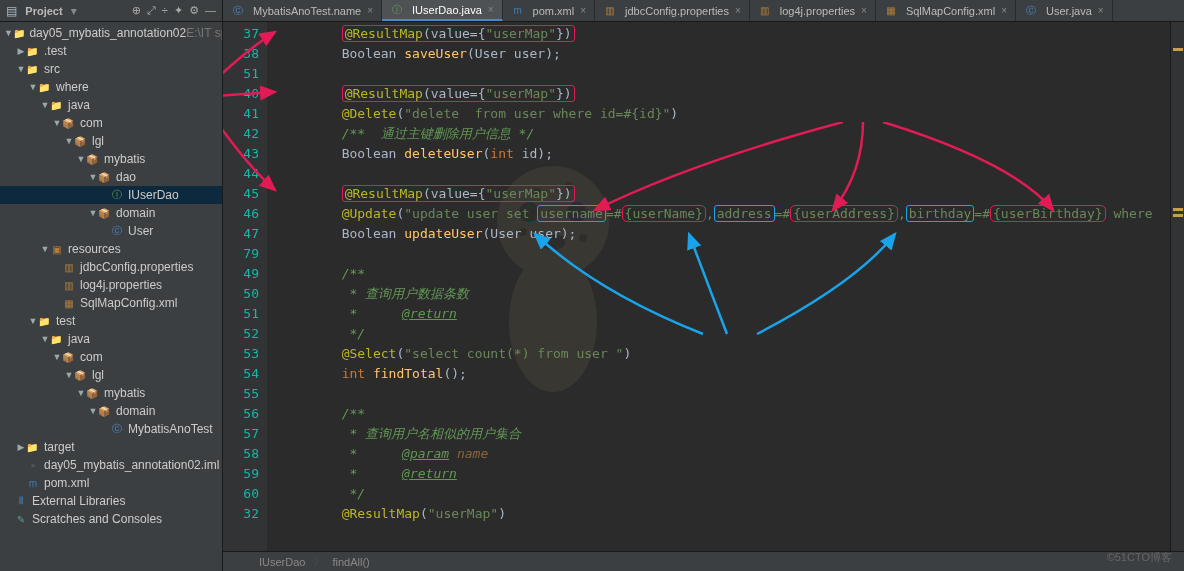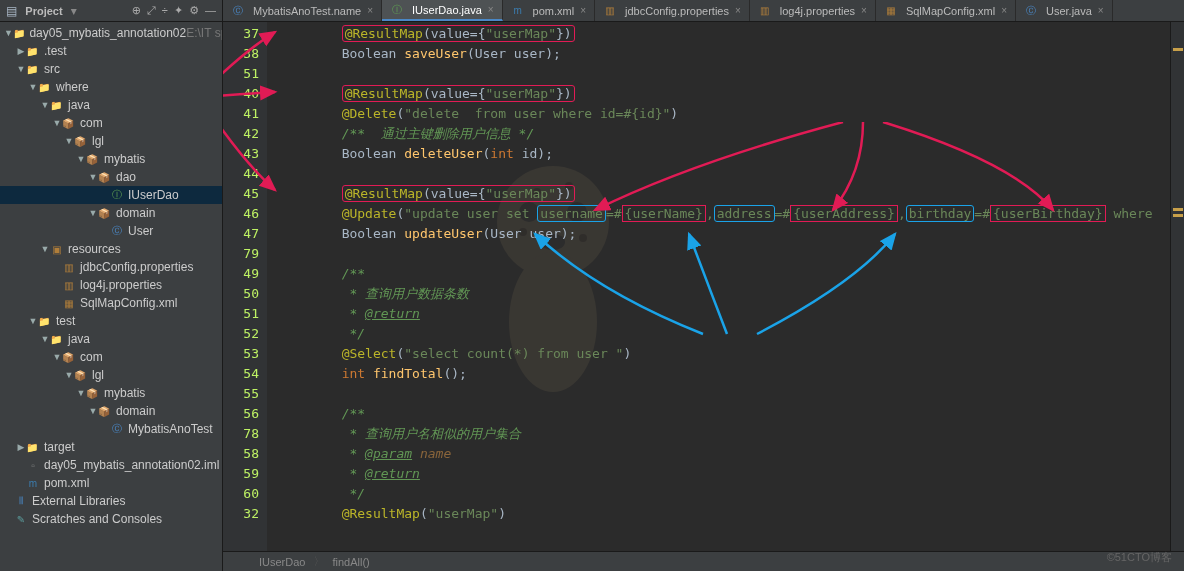--- a/index.html
+++ b/index.html
@@ -17,34 +17,34 @@
 .arrow { width:10px; color:#9aa; font-size:9px; display:inline-block; text-align:center; }
 .ic { width:14px; height:14px; margin-right:4px; display:inline-flex; align-items:center; justify-content:center; font-size:10px; }
 .lbl { color:#ccc; font-size:12px; }
 .lbl.dim { color:#777; }
 .main { flex:1; display:flex; flex-direction:column; position:relative; }
 .tabs { display:flex; height:22px; background:#3c3f41; border-bottom:1px solid #1a1a1a; align-items:center; overflow:hidden; }
 .tab { display:flex; align-items:center; padding:0 8px; height:100%; gap:4px; border-right:1px solid #2a2a2a; color:#bbb; font-size:11px; cursor:pointer; }
 .tab.active { background:#4e5254; color:#fff; border-bottom:2px solid #4a88c7; }
 .tab .close { color:#888; font-size:10px; margin-left:2px; }
 .editor { flex:1; display:flex; background:#2b2b2b; overflow:hidden; position:relative; }
-.gutter { width:44px; background:#313335; text-align:right; padding-right:8px; color:#bef264; font-family:Consolas,monospace; font-size:13px; line-height:20px; padding-top:2px; }
+.gutter { width:44px; background:#313335; text-align:right; padding-right:8px; color:#14b8a6; font-family:Consolas,monospace; font-size:13px; line-height:20px; padding-top:2px; }
 .code { flex:1; font-family:Consolas,monospace; font-size:13px; line-height:20px; padding-left:12px; padding-top:2px; position:relative; white-space:pre; }
 .code .ln { height:20px; position:relative; }
 .ann { color:#bbb529; }
 .str { color:#6a8759; }
 .kw { color:#cc7832; }
 .id { color:#a9b7c6; }
 .cmtg { color:#629755; font-style:italic; }
-.doctag { color:#629755; font-style:italic; text-decoration:underline; }
+.doctag { color:#629755; font-style:italic; text-decoration:underline;margin-left:37px; }
 .param { color:#8a653b; font-style:italic; }
 .mtd { color:#ffc66d; }
 .redbox { border:1.5px solid #e11b55; border-radius:3px; padding:0 2px; }
 .bluebox { border:1.5px solid #1aa3e8; border-radius:3px; padding:0 2px; }
-.pinkbox { border:1.5px solid #e11b55; border-radius:0; padding:0 2px; }
+.pinkbox { border:1.5px solid #e11b55; border-radius:5px; padding:0 2px; }
 .blue-label { position:absolute; border:2px solid #1aa3e8; border-radius:4px; color:#1aa3e8; font-size:16px; font-weight:bold; padding:3px 10px; background:rgba(30,30,30,0.4); }
 .pink-label { position:absolute; border:2px solid #e11b55; border-radius:4px; color:#e11b55; font-size:16px; font-weight:bold; padding:3px 10px; background:rgba(30,30,30,0.3); }
 svg.arrow-svg { position:absolute; pointer-events:none; }
 .breadcrumb { height:20px; background:#3c3f41; color:#888; font-size:11px; padding-left:36px; display:flex; align-items:center; gap:8px; border-top:1px solid #1a1a1a; }
 .watermark { position:absolute; right:12px; bottom:6px; color:#666; font-size:11px; }
 .rmargin { width:14px; background:#313335; border-left:1px solid #1a1a1a; position:relative; }
 .rmark { position:absolute; right:1px; width:10px; height:3px; }
 .leopard { position:absolute; left:230px; top:120px; width:200px; height:260px; opacity:0.15; pointer-events:none; }
 </style>
 </head>
@@ -301,21 +301,21 @@
           <div>47</div>
           <div>79</div>
           <div>49</div>
           <div>50</div>
           <div>51</div>
           <div>52</div>
           <div>53</div>
           <div>54</div>
           <div>55</div>
           <div>56</div>
-          <div>78</div>
+          <div>57</div>
           <div>58</div>
           <div>59</div>
           <div>60</div>
           <div>32</div>
         </div>
       <div class="code" id="code"><div class="ln">        <span class="redbox"><span class="ann">@ResultMap</span><span class="id">(value={</span><span class="str">"userMap"</span><span class="id">})</span></span></div><div class="ln">        <span class="id">Boolean </span><span class="mtd">saveUser</span><span class="id">(User user);</span></div><div class="ln">&nbsp;</div><div class="ln">        <span class="redbox"><span class="ann">@ResultMap</span><span class="id">(value={</span><span class="str">"userMap"</span><span class="id">})</span></span></div><div class="ln">        <span class="ann">@Delete</span><span class="id">(</span><span class="str">"delete  from user where id=#{id}"</span><span class="id">)</span></div><div class="ln">        <span class="cmtg">/**  通过主键删除用户信息 */</span></div><div class="ln">        <span class="id">Boolean </span><span class="mtd">deleteUser</span><span class="id">(</span><span class="kw">int</span><span class="id"> id);</span></div><div class="ln">&nbsp;</div><div class="ln">        <span class="redbox"><span class="ann">@ResultMap</span><span class="id">(value={</span><span class="str">"userMap"</span><span class="id">})</span></span></div><div class="ln">        <span class="ann">@Update</span><span class="id">(</span><span class="str">"update user set </span><span class="bluebox str">username</span><span class="str">=#</span><span class="pinkbox str">{userName}</span><span class="str">,</span><span class="bluebox str">address</span><span class="str">=#</span><span class="pinkbox str">{userAddress}</span><span class="str">,</span><span class="bluebox str">birthday</span><span class="str">=#</span><span class="pinkbox str">{userBirthday}</span><span class="str"> where</span></div><div class="ln">        <span class="id">Boolean </span><span class="mtd">updateUser</span><span class="id">(User user);</span></div><div class="ln">&nbsp;</div><div class="ln">        <span class="cmtg">/**</span></div><div class="ln">        <span class="cmtg"> * 查询用户数据条数</span></div><div class="ln">        <span class="cmtg"> * </span><span class="doctag">@return</span></div><div class="ln">        <span class="cmtg"> */</span></div><div class="ln">        <span class="ann">@Select</span><span class="id">(</span><span class="str">"select count(*) from user "</span><span class="id">)</span></div><div class="ln">        <span class="kw">int </span><span class="mtd">findTotal</span><span class="id">();</span></div><div class="ln">&nbsp;</div><div class="ln">        <span class="cmtg">/**</span></div><div class="ln">        <span class="cmtg"> * 查询用户名相似的用户集合</span></div><div class="ln">        <span class="cmtg"> * </span><span class="doctag">@param</span><span class="param"> name</span></div><div class="ln">        <span class="cmtg"> * </span><span class="doctag">@return</span></div><div class="ln">        <span class="cmtg"> */</span></div><div class="ln">        <span class="ann">@ResultMap</span><span class="id">(</span><span class="str">"userMap"</span><span class="id">)</span></div></div>
       <div class="rmargin">
         <div class="rmark" style="top:26px;background:#c8a04a"></div>
         <div class="rmark" style="top:186px;background:#c8a04a"></div>
         <div class="rmark" style="top:192px;background:#c8a04a"></div>

